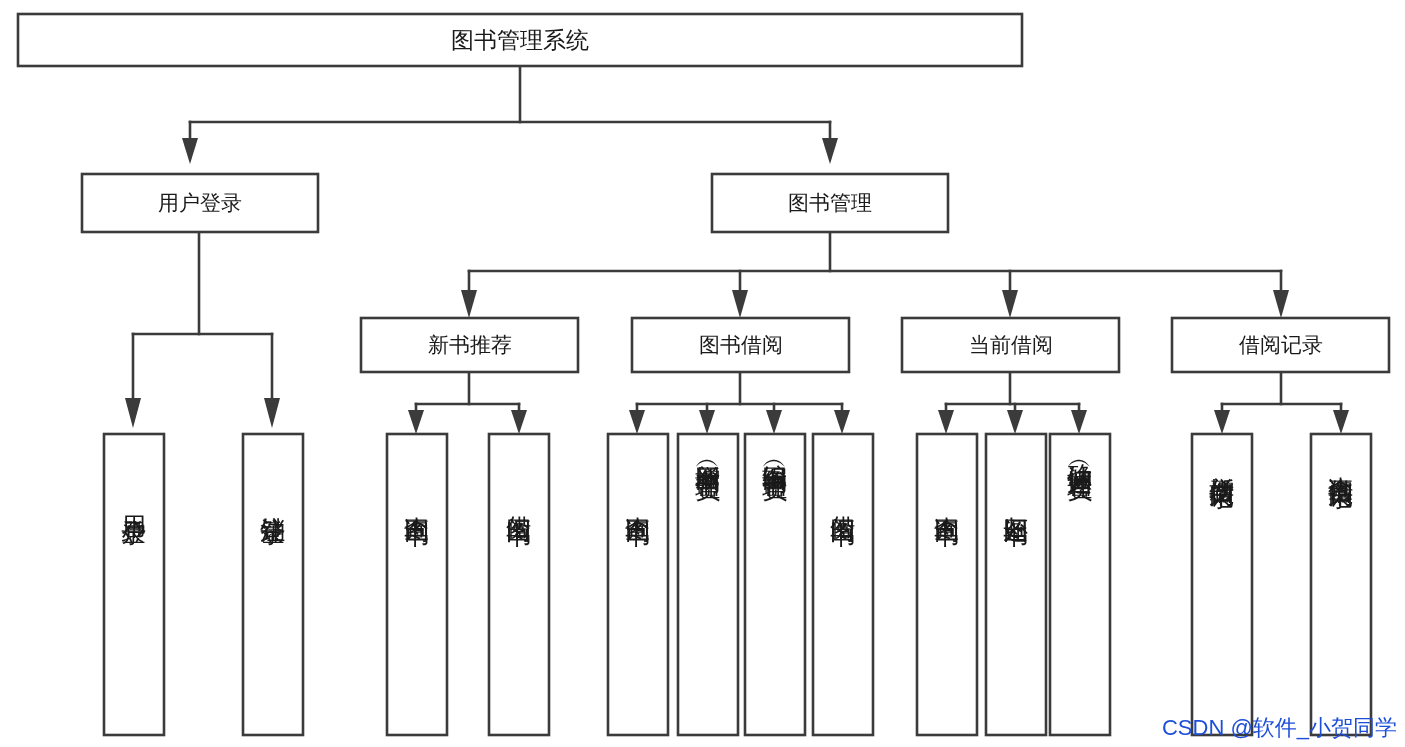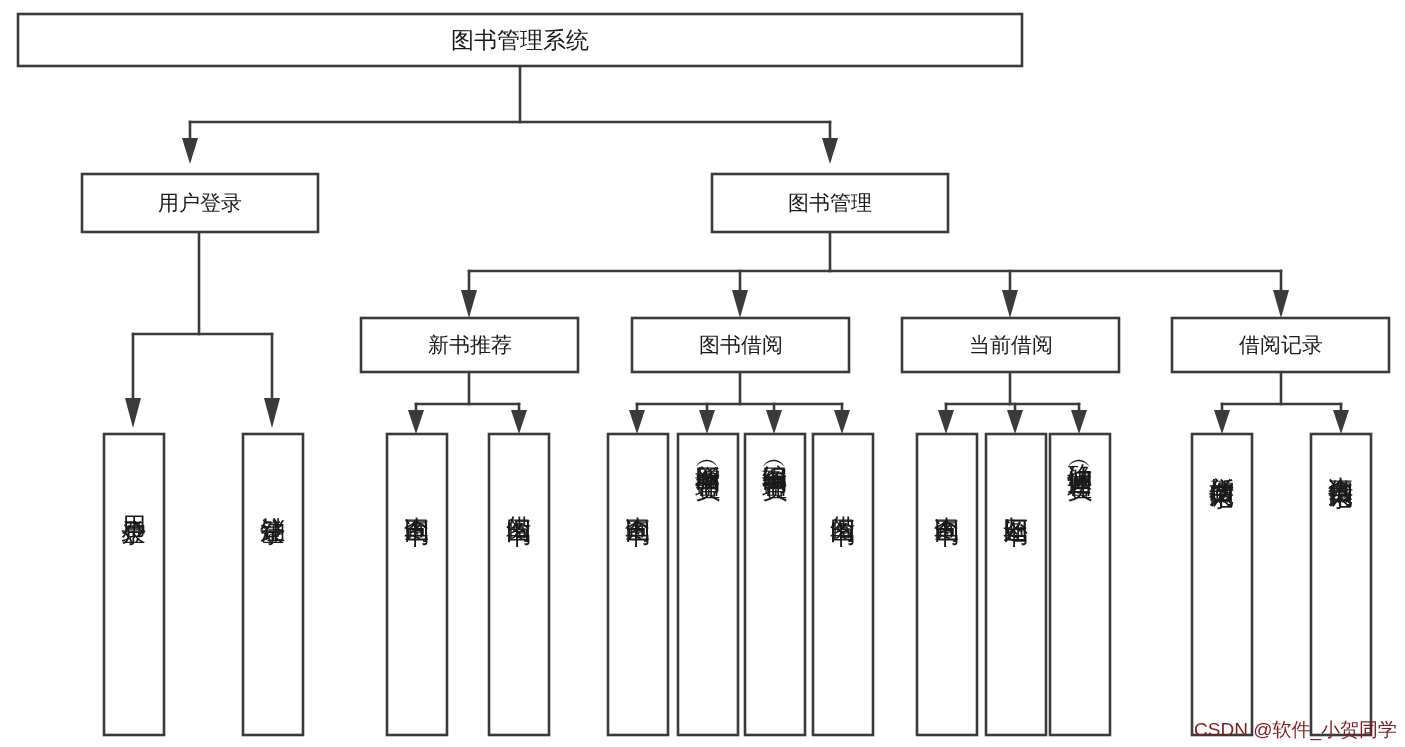--- a/index.html
+++ b/index.html
@@ -67,22 +67,22 @@
     line-height: 1.06;
     color: #1a1a1a;
     letter-spacing: 2px;
     white-space: nowrap;
   }
   .watermark {
     position: absolute;
     right: 8px;
     bottom: 4px;
     font-family: "Liberation Sans", "DejaVu Sans", sans-serif;
-    font-size: 19px;
-    color: #7f1d1d;
+    font-size: 22px;
+    color: #1d4ed8;
     white-space: nowrap;
     user-select: none;
   }
 </style>
 </head>
 <body>
 
 <div id="diagram-root">
 
   <svg class="diagram-canvas" viewBox="0 0 1405 747">

